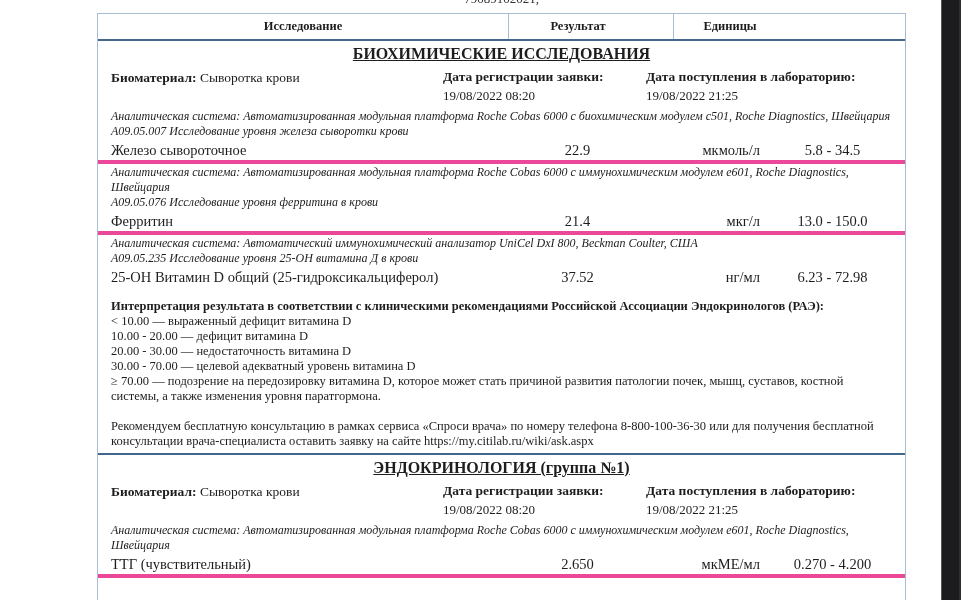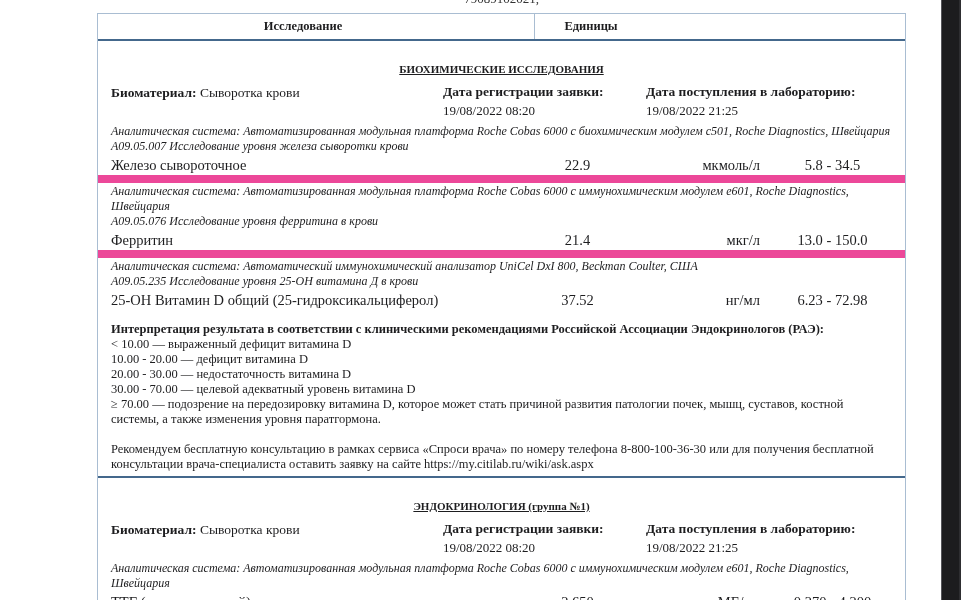--- a/index.html
+++ b/index.html
@@ -36,60 +36,61 @@
 
   .thead { display: flex; height: 25px; border-bottom: 2px solid #44688c; }
   .thead .cell {
     display: flex; align-items: center; justify-content: center;
     font-weight: bold; font-size: 12.5px; box-sizing: border-box;
   }
   .thead .cell + .cell { border-left: 1px solid #a9bdd2; }
   .c-test { width: 410px; } .c-result { width: 139px; } .c-units { width: 113px; margin-left: 26px; } .c-ref { flex: 1; }
 
   .sec-title {
-    text-align: center; font-weight: bold; font-size: 11px; line-height: 16px;
-    padding: 20px 0 2px;
+    text-align: center; font-weight: bold; font-size: 16px; line-height: 16px;
+    padding: 5px 0 2px;
   }
   .sec-title span { text-decoration: underline; }
   .sec-title.second { border-top: 2px solid #44688c; }
 
   .bio-row { display: flex; padding: 4px 8px 4px 13px; box-sizing: border-box; }
   .bio-left { width: 332px; } .bio-mid { width: 203px; } .bio-right { flex: 1; }
   .bio-label { font-weight: bold; font-size: 13.5px; line-height: 17px; display: inline; }
   .bio-value { font-size: 13.5px; line-height: 17px; display: inline; }
   .date-label { font-weight: bold; font-size: 13.5px; line-height: 17px; }
   .date-value { font-size: 13px; line-height: 17px; margin-top: 2px; }
 
   .analytic { padding: 1px 14px 1px 13px; font-style: italic; font-size: 12px; line-height: 15px; }
   .analytic .code { margin-top: 0; }
 
   .test-row { display: flex; height: 20px; align-items: center; font-size: 14.5px; }
   .test-row .name { width: 410px; box-sizing: border-box; padding-left: 13px; }
   .test-row .val { width: 139px; text-align: center; }
   .test-row .unit { width: 113px; text-align: right; }
   .test-row .ref { flex: 1; text-align: center; }
-  .group { border-bottom: 8px solid #ec4899; }
+  .group { border-bottom: 4px solid #ec4899; }
   .group.no-line { border-bottom: none; }
 
   .interp { margin-top: 12px; padding: 0 14px 4px 13px; font-size: 12.5px; line-height: 15px; }
   .interp .ititle { font-weight: bold; }
   .interp .footer { margin-top: 15px; }
 </style>
 </head>
 <body>
 
 <div class="screen">
 
   <div class="top-clip">79089102021,</div>
   <div class="dark-strip"></div>
 
   <div class="report-table">
 
     <div class="thead">
       <div class="cell c-test">Исследование</div>
+      <div class="cell c-result">Результат</div>
       <div class="cell c-units">Единицы</div>
     </div>
 
     <div class="sec-title"><span>БИОХИМИЧЕСКИЕ ИССЛЕДОВАНИЯ</span></div>
 
     <div class="bio-row">
       <div class="bio-left">
         <span class="bio-label">Биоматериал:</span><span class="bio-value"> Сыворотка крови</span>
       </div>
       <div class="bio-mid">

